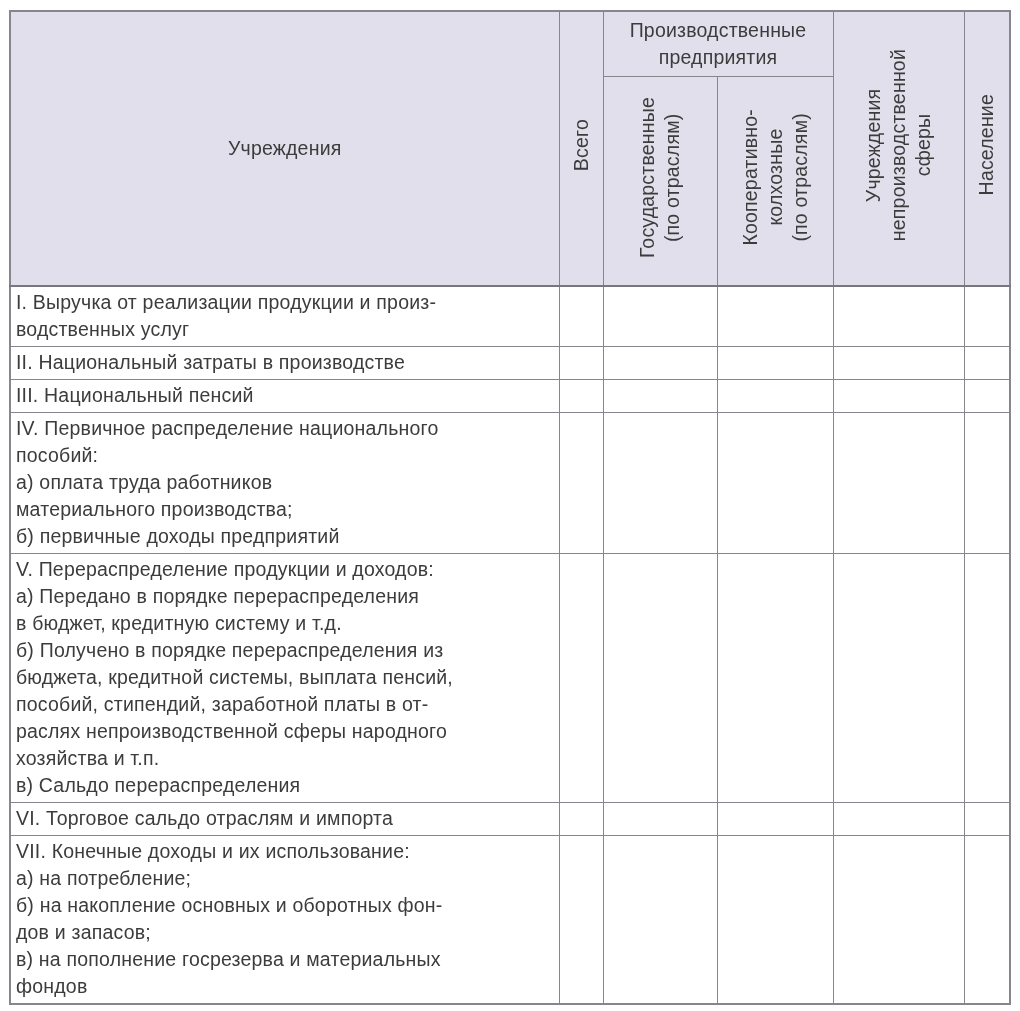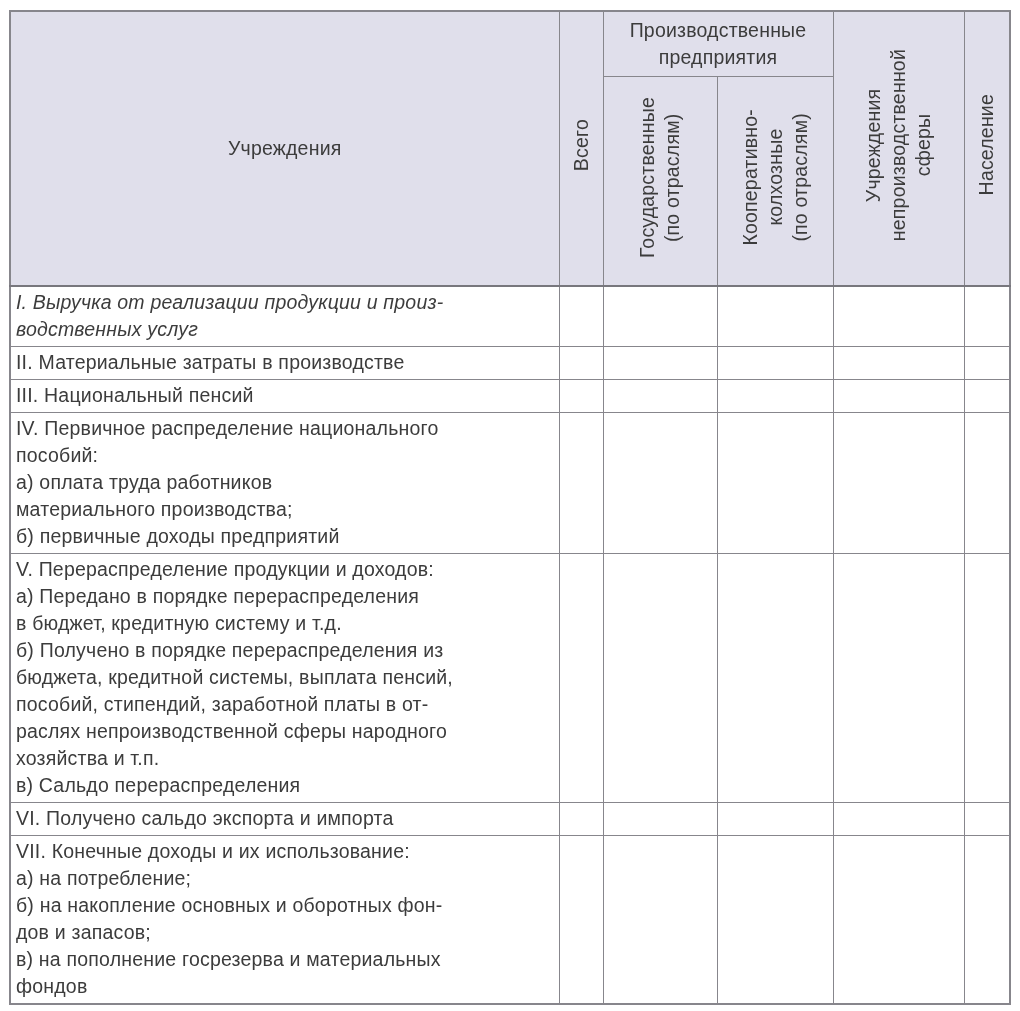--- a/index.html
+++ b/index.html
@@ -39,21 +39,21 @@
   }
   thead th{
     background:var(--header-bg);
     vertical-align:middle;
     text-align:center;
   }
   thead tr.group-row{height:65px;}
   thead tr.sub-row{height:210px;}
   thead{border-bottom:2px solid var(--grid-heavy);}
   tbody tr td{border-top-color:var(--grid);}
-  tbody tr:first-child td{border-top:2px solid var(--grid-heavy);font-style:italic;}
+  tbody tr:first-child td{border-top:2px solid var(--grid-heavy);}
 
   .vert-wrap{
     display:inline-block;
     writing-mode:vertical-rl;
     transform:rotate(180deg);
     white-space:pre-line;
     text-align:center;
     line-height:25px;
     max-height:200px;
   }
@@ -100,21 +100,21 @@
       <tr>
         <td class="label-cell">I. Выручка от реализации продукции и произ-
 водственных услуг</td>
         <td class="value-cell"></td>
         <td class="value-cell"></td>
         <td class="value-cell"></td>
         <td class="value-cell"></td>
         <td class="value-cell"></td>
       </tr>
       <tr>
-        <td class="label-cell">II. Материальные затраты в производстве</td>
+        <td class="label-cell">II. Национальный затраты в производстве</td>
         <td class="value-cell"></td>
         <td class="value-cell"></td>
         <td class="value-cell"></td>
         <td class="value-cell"></td>
         <td class="value-cell"></td>
       </tr>
       <tr>
         <td class="label-cell">III. Национальный пенсий</td>
         <td class="value-cell"></td>
         <td class="value-cell"></td>
@@ -144,21 +144,21 @@
 раслях непроизводственной сферы народного
 хозяйства и т.п.
 в) Сальдо перераспределения</td>
         <td class="value-cell"></td>
         <td class="value-cell"></td>
         <td class="value-cell"></td>
         <td class="value-cell"></td>
         <td class="value-cell"></td>
       </tr>
       <tr>
-        <td class="label-cell">VI. Получено сальдо экспорта и импорта</td>
+        <td class="label-cell">VI. Торговое сальдо отраслям и импорта</td>
         <td class="value-cell"></td>
         <td class="value-cell"></td>
         <td class="value-cell"></td>
         <td class="value-cell"></td>
         <td class="value-cell"></td>
       </tr>
       <tr>
         <td class="label-cell">VII. Конечные доходы и их использование:
 а) на потребление;
 б) на накопление основных и оборотных фон-

